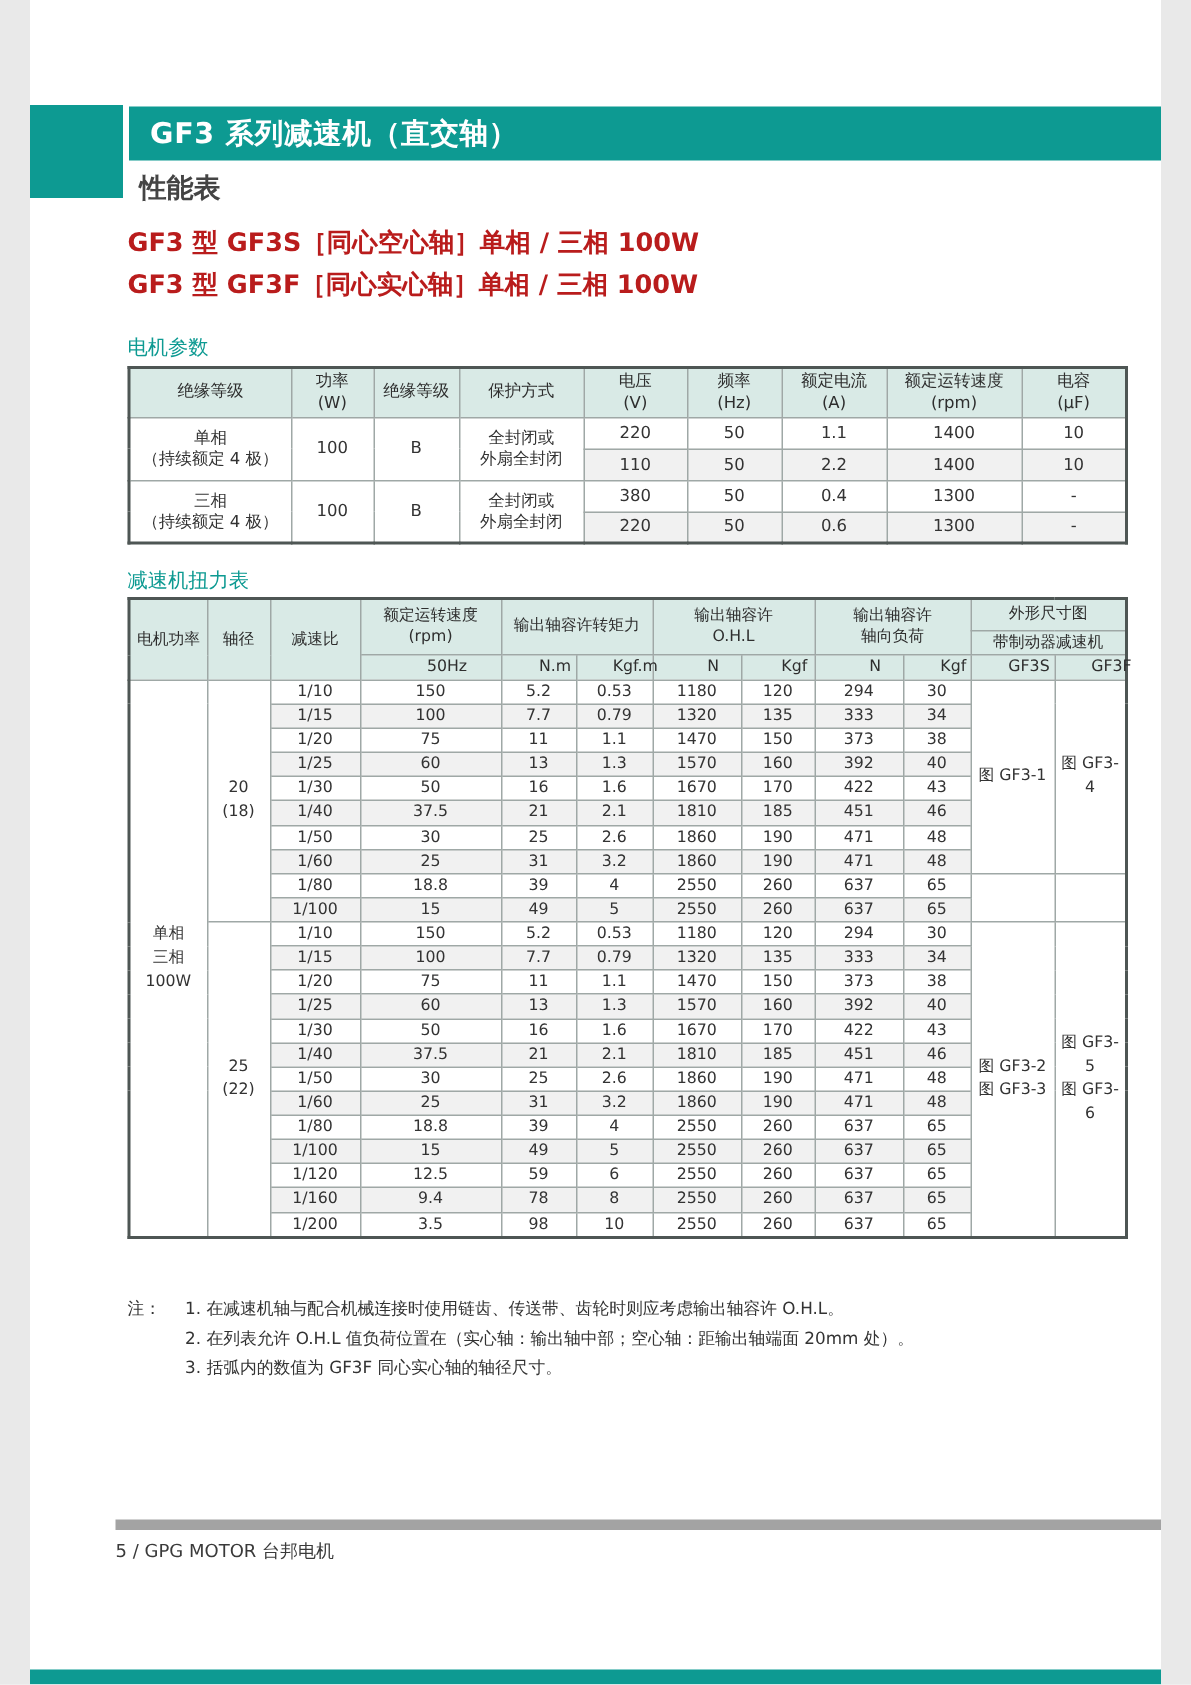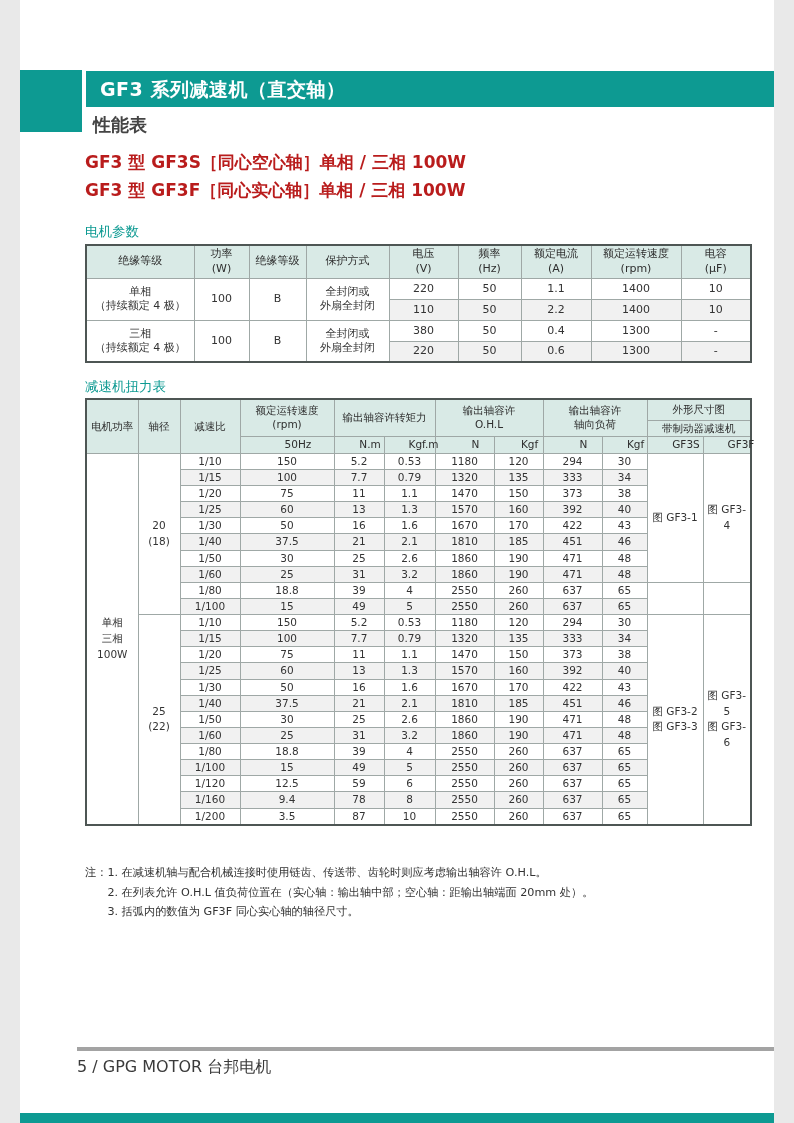--- a/index.html
+++ b/index.html
@@ -39,25 +39,25 @@
   #torque-table th{font-size:10.5px;line-height:1.3;}
   #torque-table thead tr:nth-child(1) th{height:21px;}
   #torque-table thead tr:nth-child(2) th{height:16px;}
   #torque-table thead tr:nth-child(3) th{height:16px;padding-left:24px;}
   #torque-table td{height:15px;line-height:1.25;}
   #torque-table td.m{line-height:1.5;}
   #torque-table tbody tr:nth-child(even) td:not(.m){background:#f1f1f1;}
   
   .notes{position:absolute;left:65px;top:863px;font-size:11.2px;color:#333;display:flex;}
   .notes .note-label{white-space:nowrap;line-height:19.5px;}
-  .notes .note-items div{line-height:19.5px;}
+  .notes .note-items div{line-height:19.5px;margin-left:16px;}
   
   .footer{
-    position:absolute;left:57px;top:1047px;width:713px;border-top:4px solid #a3a3a3;
-    padding-top:6px;font-size:16px;color:#3a3a3a;
+    position:absolute;left:57px;top:1013px;width:713px;border-top:7px solid #a3a3a3;
+    padding-top:6px;font-size:12px;color:#3a3a3a;
   }
   .bottom-bar{position:absolute;left:0;bottom:0;width:794px;height:10px;background:#0d9a92;}
 </style>
 </head>
 <body>
 
 <div class="page">
 
   <div class="accent-square"></div>
   <div class="banner">
@@ -428,21 +428,21 @@
             <td>78</td>
             <td>8</td>
             <td>2550</td>
             <td>260</td>
             <td>637</td>
             <td>65</td>
           </tr>
           <tr>
             <td>1/200</td>
             <td>3.5</td>
-            <td>87</td>
+            <td>98</td>
             <td>10</td>
             <td>2550</td>
             <td>260</td>
             <td>637</td>
             <td>65</td>
           </tr>
         </tbody>
     </table>
   </div>
 

